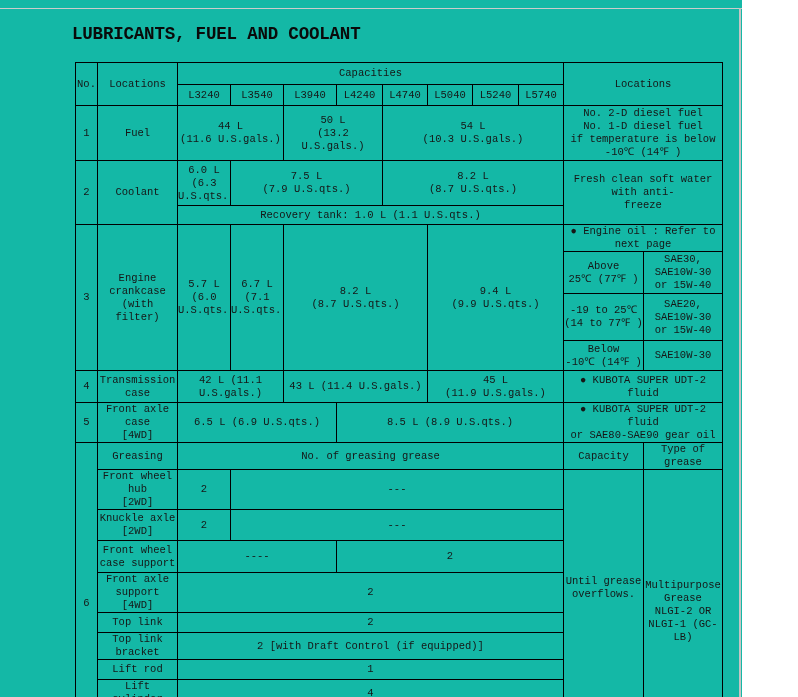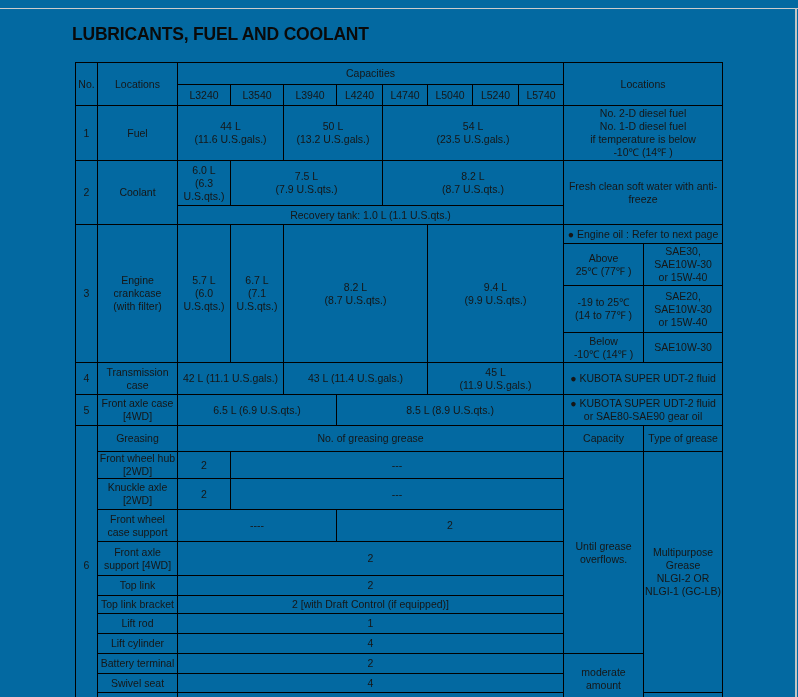--- a/index.html
+++ b/index.html
@@ -1,18 +1,18 @@
 <!DOCTYPE html>
 <html><head>
 <meta charset="utf-8">
 <style>
   html,body{margin:0;padding:0;background:#ffffff;}
   .page{
-    position:relative;width:798px;height:697px;overflow:hidden;background:#0369a1;
-    font-family:Liberation Sans, sans-serif;color:#111;
+    position:relative;width:742px;height:697px;overflow:hidden;background:#14b8a6;
+    font-family:Liberation Mono, monospace;color:#111;
   }
   .edge-top{position:absolute;top:8px;left:0;width:798px;height:1px;background:#cccccc;}
   .edge-right{position:absolute;top:8px;right:1px;width:2px;height:689px;background:#c4c4c4;}
   .title{
     position:absolute;left:72px;top:24px;margin:0;
     font-size:17.5px;font-weight:bold;letter-spacing:-0.2px;color:#0a0a0a;
   }
   table.spec{
     position:absolute;left:75px;top:62px;width:647px;
     border-collapse:collapse;table-layout:fixed;
@@ -72,21 +72,21 @@
     </tr>
 
     <tr style="height:55px">
       <td>1</td>
       <td class="l">Fuel</td>
       <td colspan="2">44 L
 (11.6 U.S.gals.)</td>
       <td colspan="2">50 L
 (13.2 U.S.gals.)</td>
       <td colspan="4">54 L
-(23.5 U.S.gals.)</td>
+(10.3 U.S.gals.)</td>
       <td colspan="2" class="lub top">No. 2-D diesel fuel
 No. 1-D diesel fuel
 if temperature is below
 -10℃ (14℉ )</td>
     </tr>
 
     <tr style="height:45px">
       <td rowspan="2">2</td>
       <td rowspan="2" class="l">Coolant</td>
       <td>6.0 L

